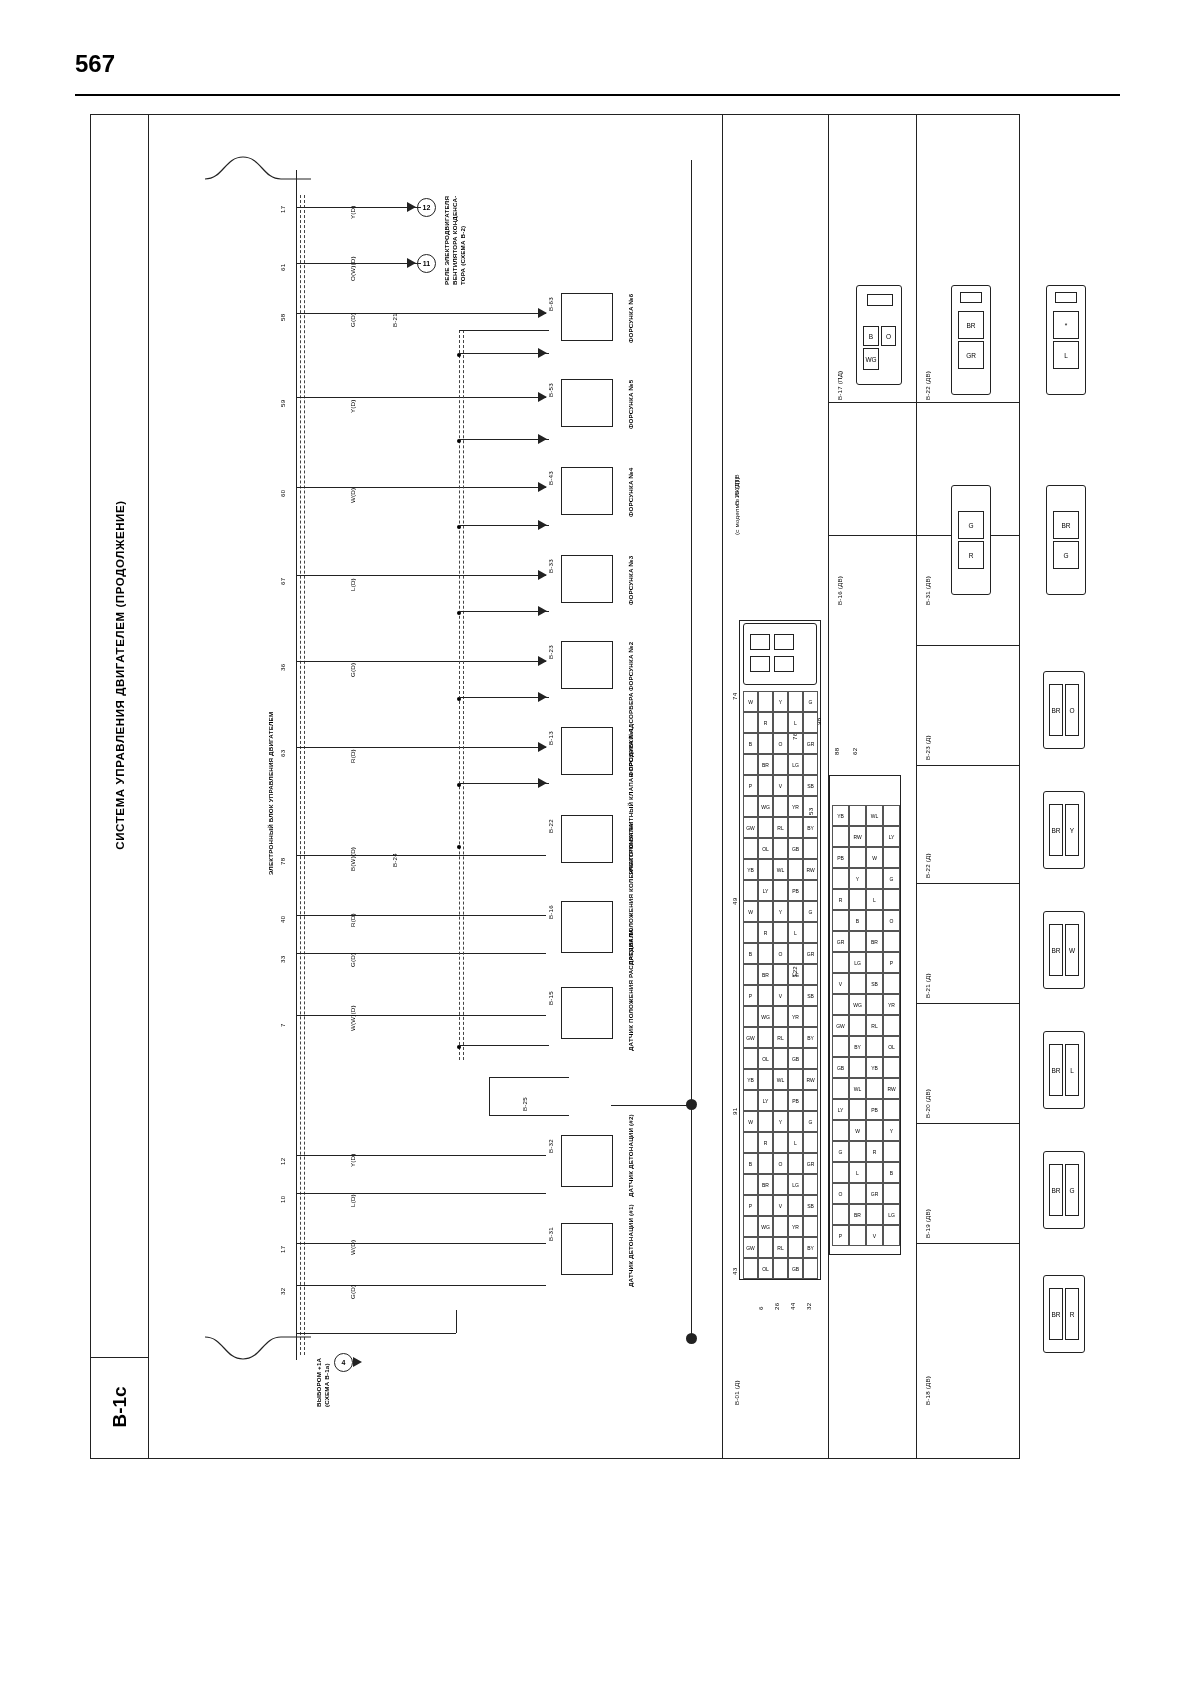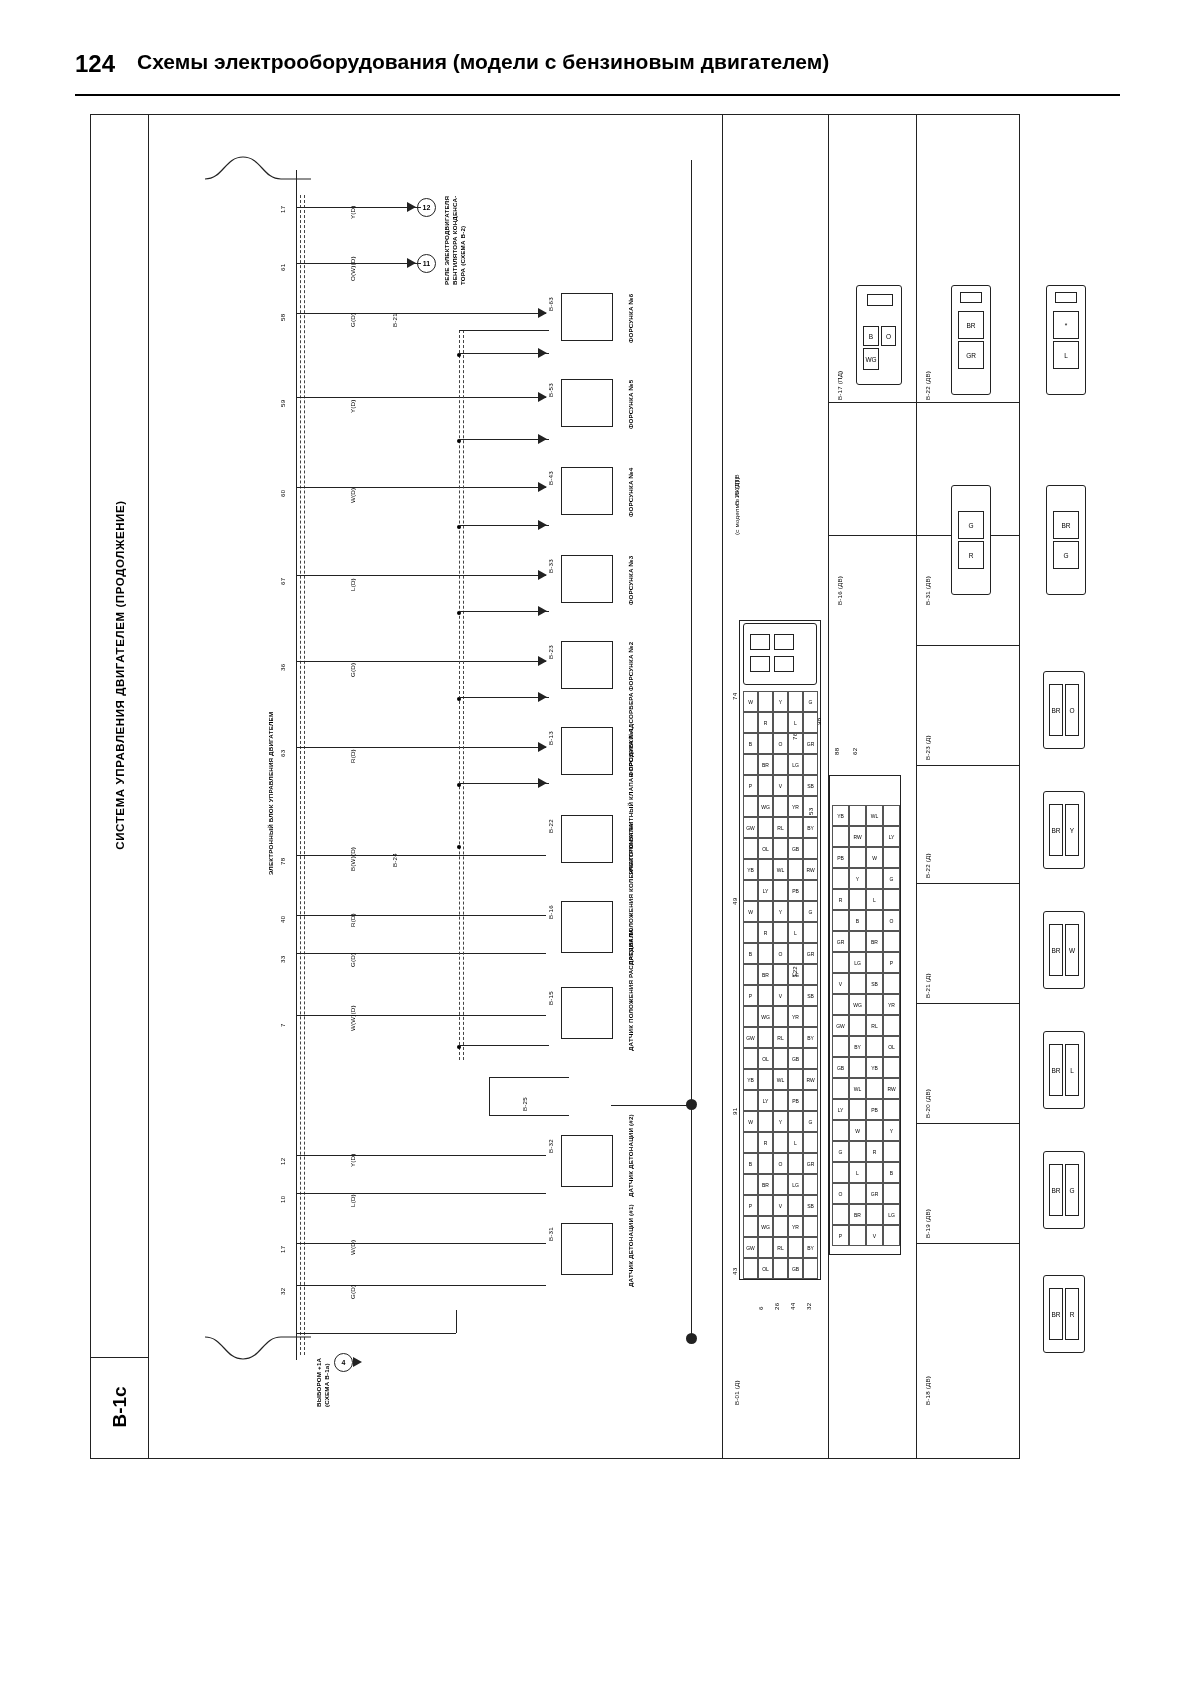--- a/index.html
+++ b/index.html
@@ -82,22 +82,21 @@
   .conn .tab{position:absolute;border:1.2px solid #222;background:#fff;box-sizing:border-box;}
 
   
   .matrix{position:absolute;border:1.3px solid #222;box-sizing:border-box;background:#fff;}
   .mcell{position:absolute;border:0.8px solid #555;box-sizing:border-box;font-size:5px;display:flex;align-items:center;justify-content:center;}
 </style>
 </head>
 <body>
 
 <div class="page-header">
-  <div class="page-num">124</div>
-  <div class="page-title">Схемы электрооборудования (модели с бензиновым двигателем)</div>
+  <div class="page-num">567</div>
 </div>
 
 <div class="sheet">
 
   <div class="lane lane-left">
     <div class="divider"></div>
     <div class="vert-text" style="top:560px;">СИСТЕМА УПРАВЛЕНИЯ ДВИГАТЕЛЕМ (ПРОДОЛЖЕНИЕ)</div>
     <div class="code-box">
       <div class="vt">B-1c</div>
     </div>

